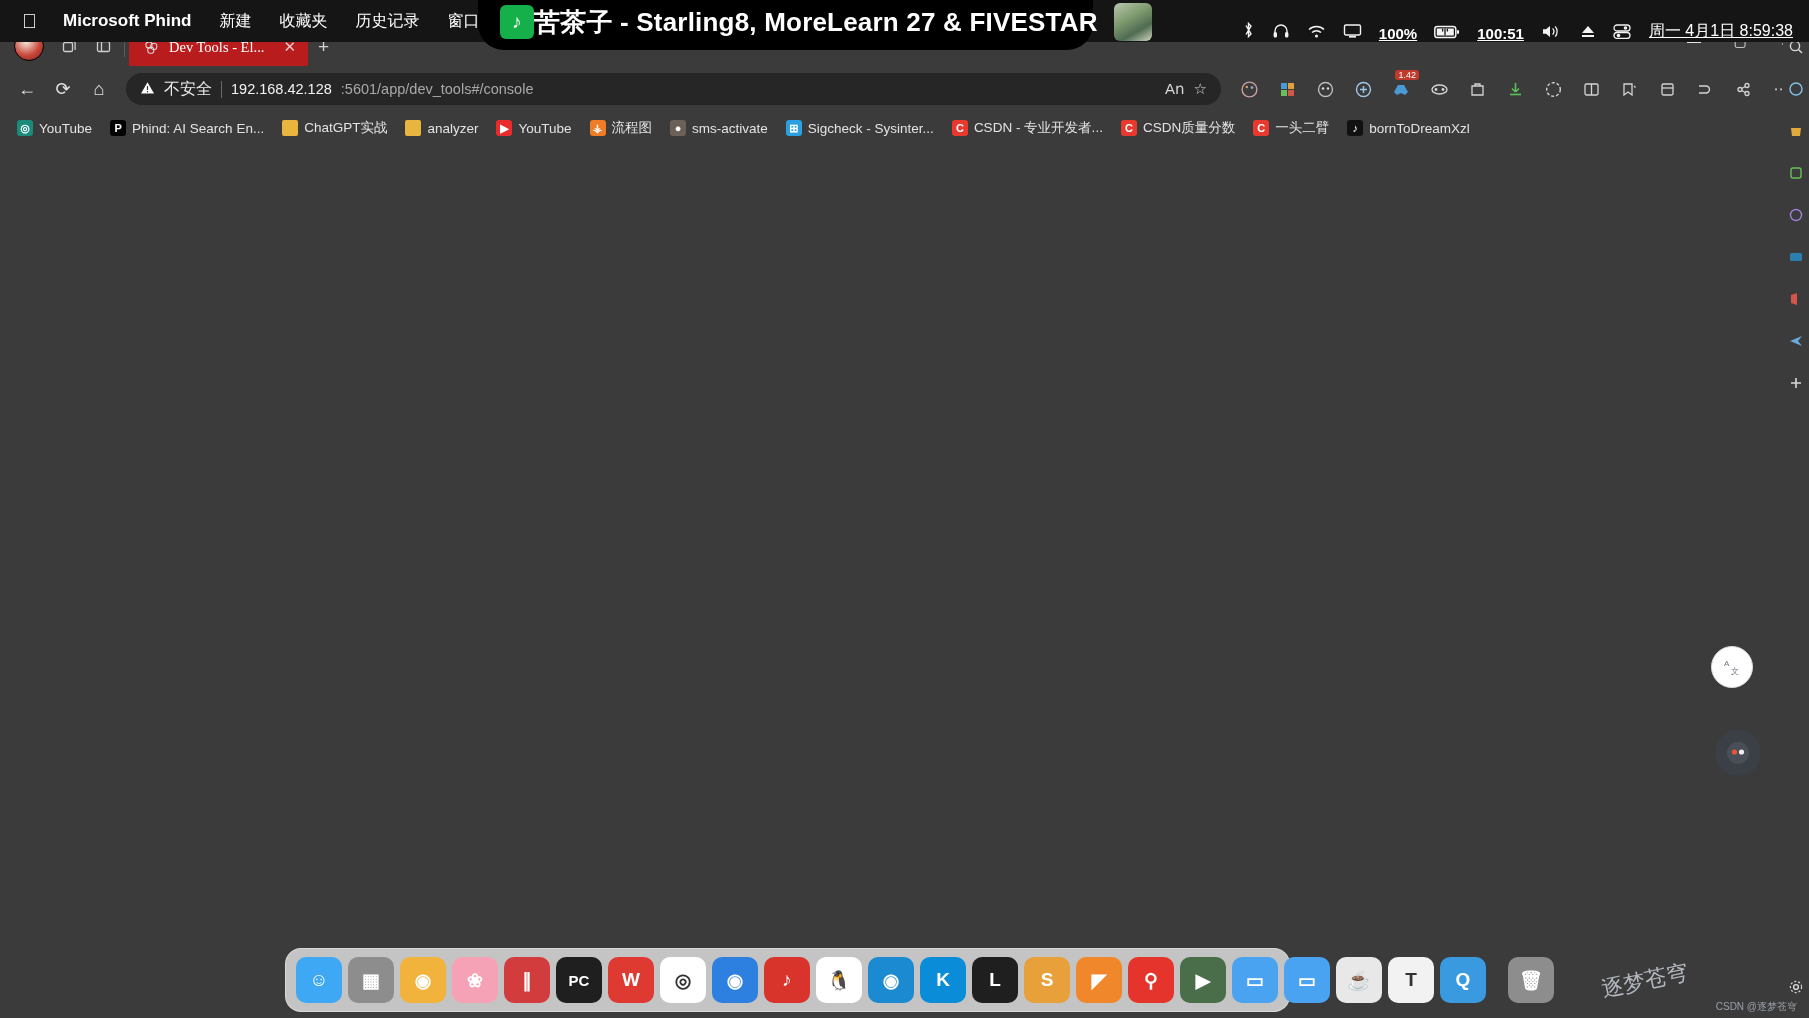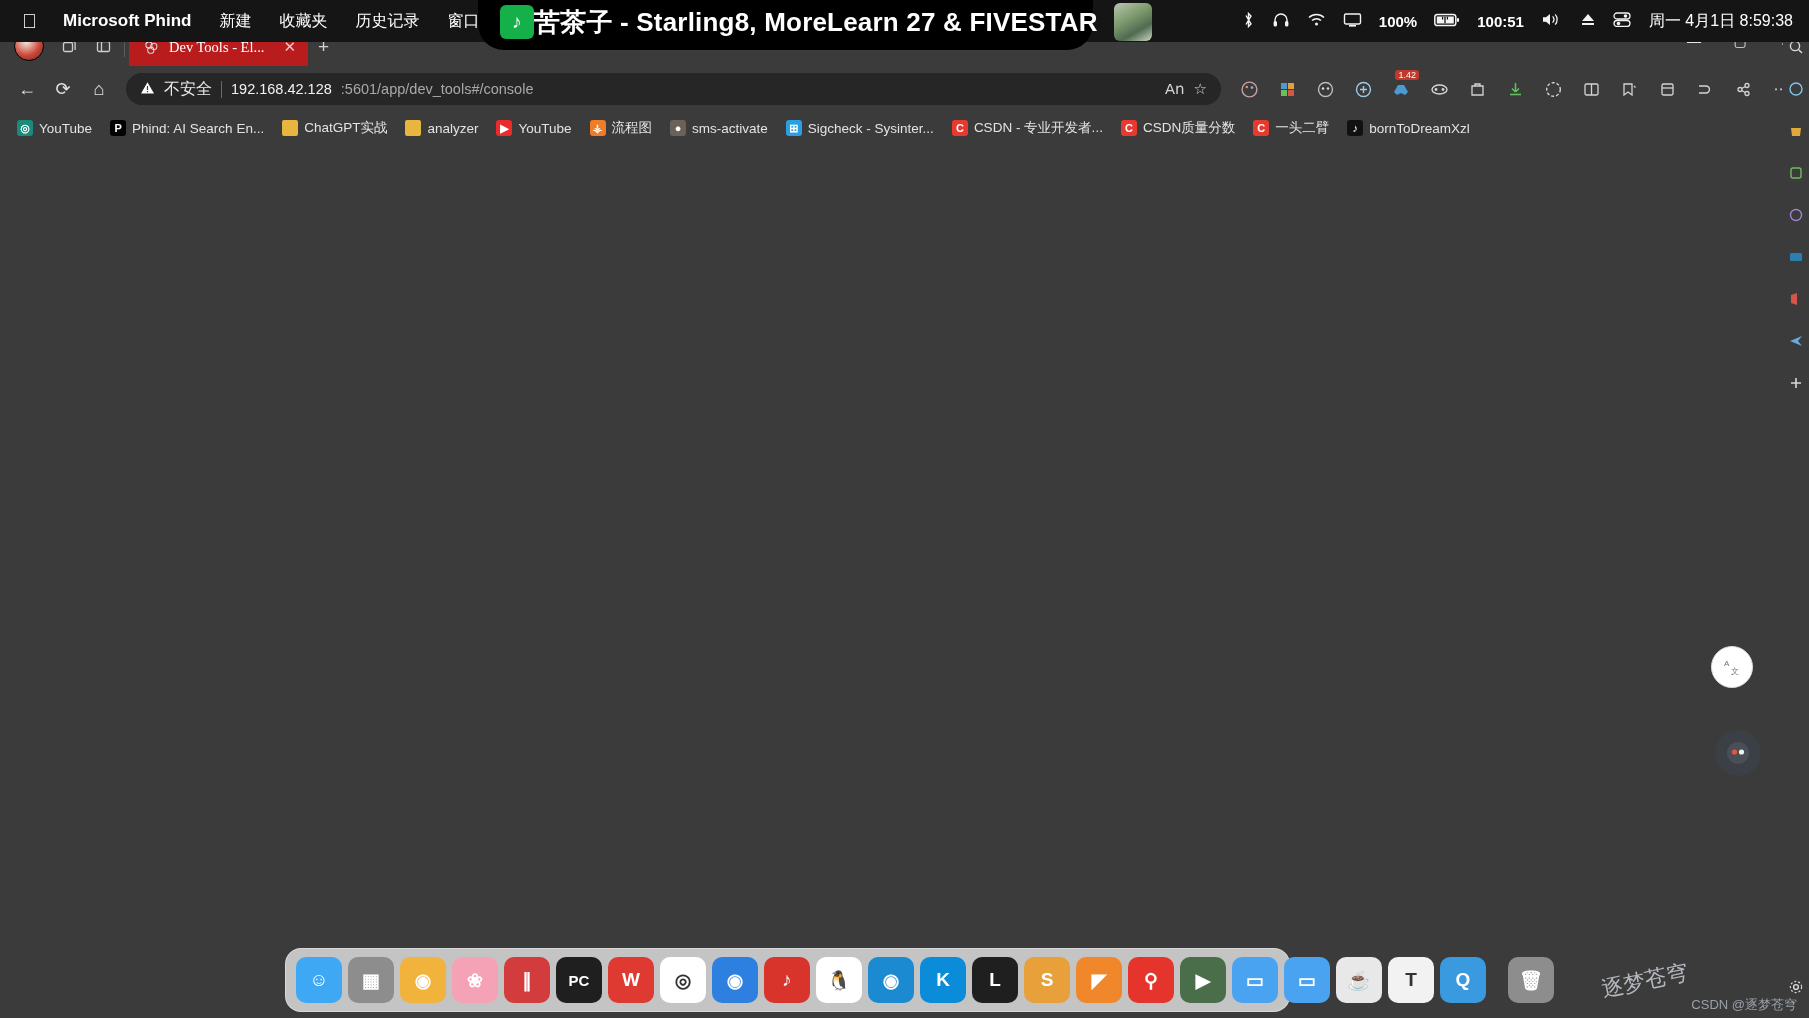--- a/index.html
+++ b/index.html
@@ -14,21 +14,21 @@
   .macbar {
     position: absolute; top: 0; left: 0; width: 1809px; height: 42px;
     background: #151515; color: #fff; display: flex; align-items: center;
     font-size: 16px; z-index: 60;
   }
   .macbar .apple { margin-left: 22px; font-size: 20px; line-height: 1; }
   .macbar .appname { margin-left: 26px; font-weight: bold; font-size: 17px; }
   .macbar .mitem { margin-left: 28px; font-size: 16px; }
   .macbar-right {
     position: absolute; right: 0; top: 0; height: 42px; display: flex;
-    align-items: center; gap: 17px; padding-right: 16px; font-size: 15px;
+    align-items: flex-end; gap: 17px; padding-right: 16px; font-size: 15px; text-decoration: underline;
   }
   .mb-ico { opacity: .95; display: inline-block; }
 
   
   .media-island {
     position: absolute; left: 478px; top: -6px; width: 615px; height: 56px;
     background: #000; border-radius: 0 0 26px 26px; display: flex;
     align-items: center; z-index: 61; color: #fff; padding-left: 22px;
   }
   .media-island .mi-logo {
@@ -274,21 +274,21 @@
   }
   .dock .di {
     width: 46px; height: 46px; border-radius: 10px; flex: none;
     display: flex; align-items: center; justify-content: center;
     font-size: 19px; color: #fff; font-weight: bold; overflow: hidden;
   }
   .dock .dsep { width: 1px; height: 42px; background: rgba(0,0,0,.18); margin: 0 5px; }
 
   .wm {
     position: absolute; right: 12px; bottom: 4px; color: #9aa0a9;
-    font-size: 13px; z-index: 55;
+    font-size: 10px; z-index: 55;
   }
   .wm-diag {
     position: absolute; right: 120px; bottom: 22px; color: #c9ced6;
     font-size: 22px; z-index: 55; transform: rotate(-12deg); opacity: .85;
   }
 </style>
 </head>
 <body>
 
 <div id="root">

